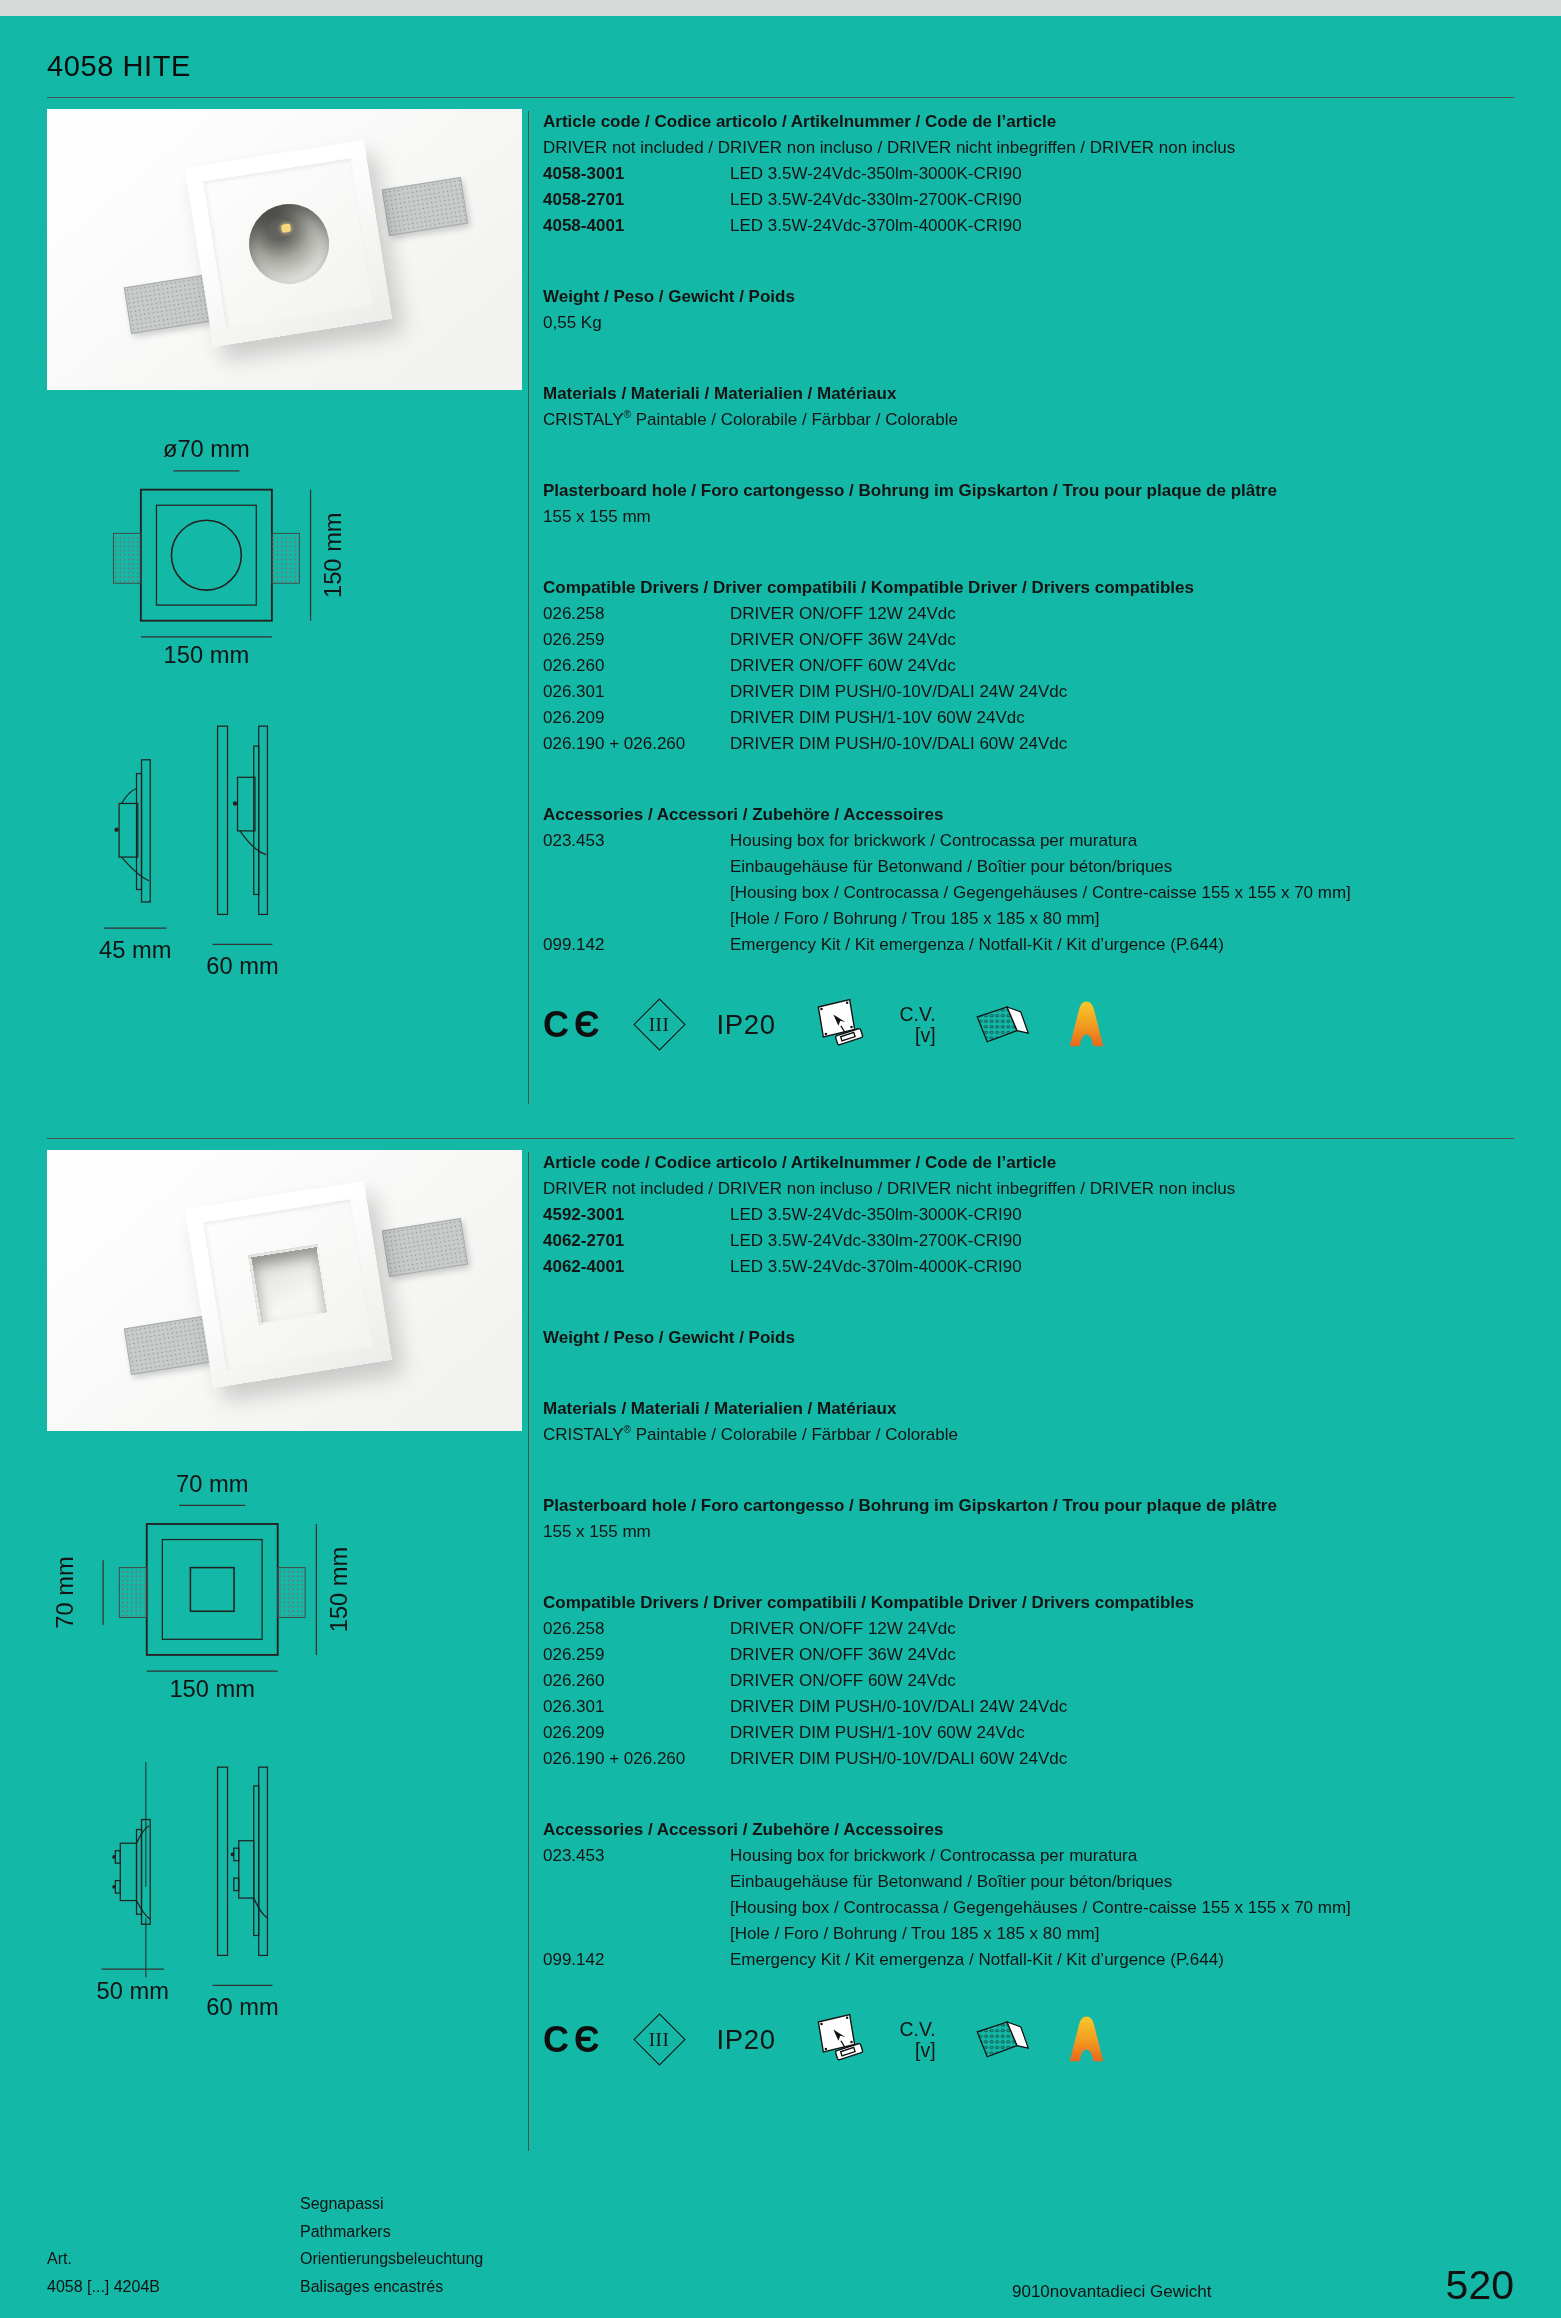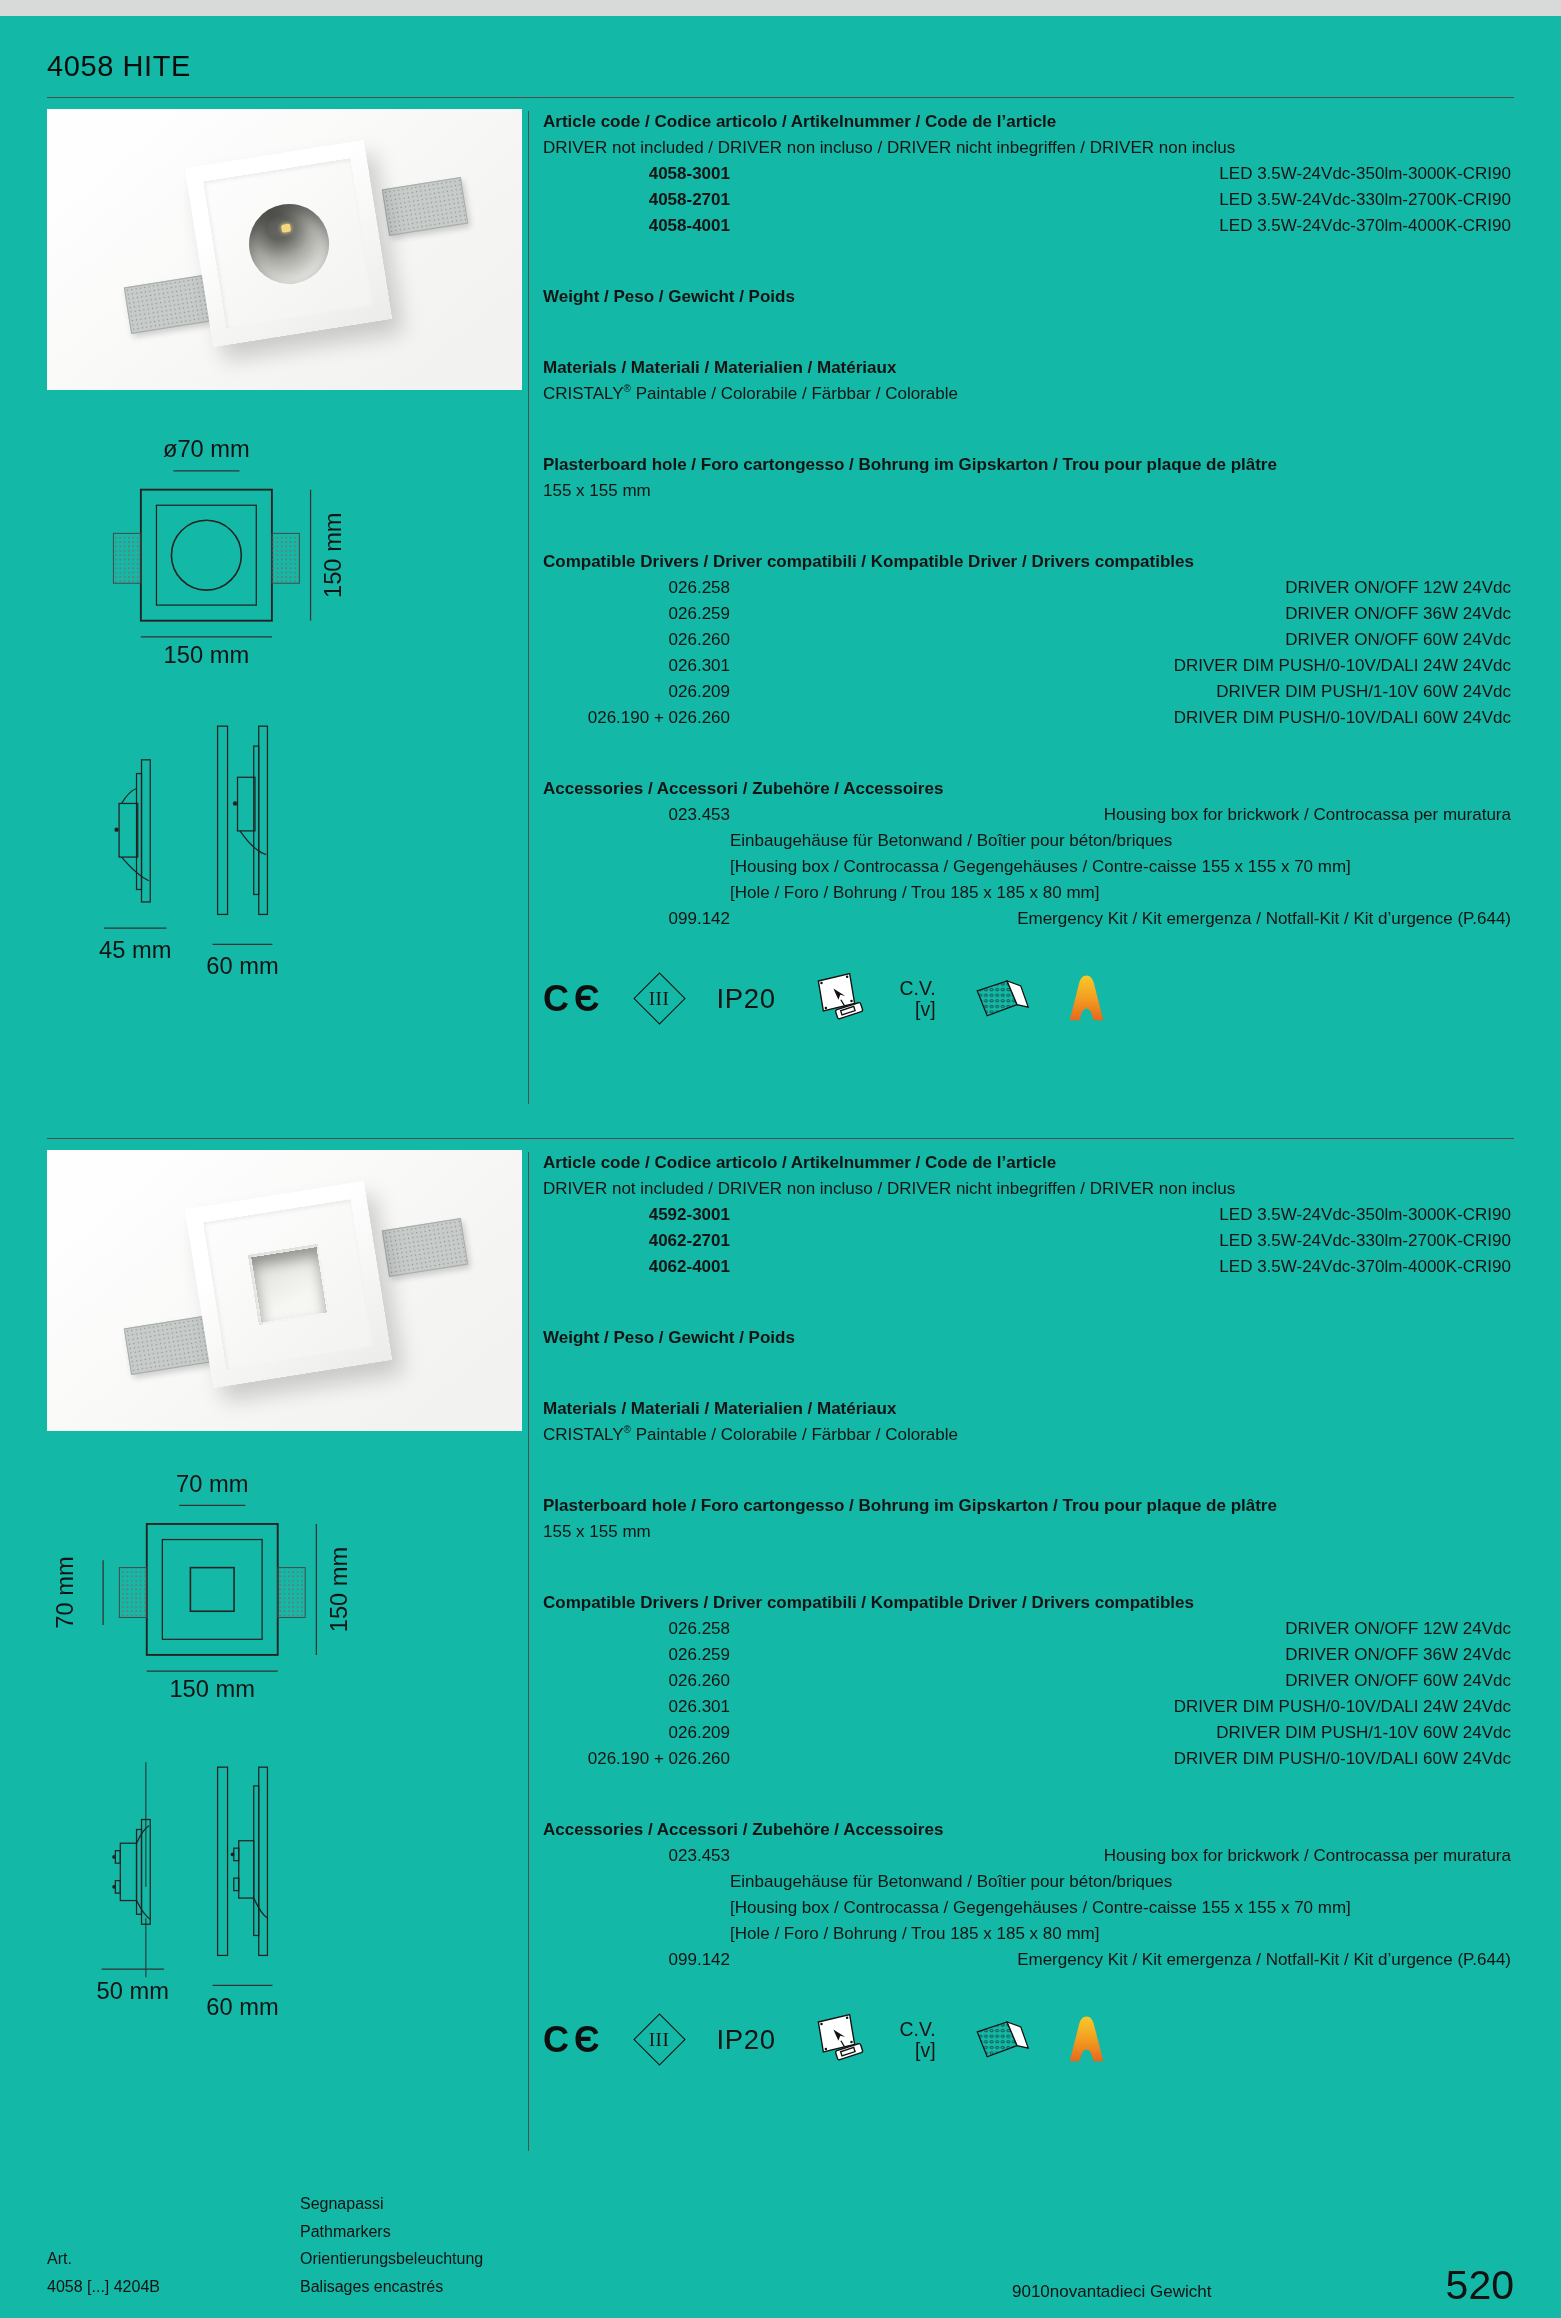--- a/index.html
+++ b/index.html
@@ -58,21 +58,21 @@
     box-shadow:inset 0 8.7px 13.7px rgba(0,0,0,0.35);
   }
   .diagram { position:absolute; }
   .dim-label { font-size:38px; fill:#141414; font-family:"Liberation Sans","DejaVu Sans",sans-serif; }
   .vdivider { position:absolute; left:481px; top:2.5px; width:1.2px; background:#4e4e4e; }
   
   .specs { position:absolute; left:496px; top:0; width:968px;
     font-size:17px; line-height:26px; color:#141414; }
   .specs .h { font-weight:700; }
   .specs .gap { margin-top:45px; }
-  .row { display:flex;text-align:right; }
+  .row { display:flex; }
   .row .code { flex:0 0 187px; font-weight:700; }
   .row .code.rg { font-weight:400; }
   .row .desc { flex:1; }
   .cont { margin-left:187px; }
   sup { font-size:10px; vertical-align:super; line-height:0; }
   
   .badges { display:flex; align-items:center; margin-top:37px; height:60px; }
   .ce-mark { font-size:36px; font-weight:700; letter-spacing:5px; color:#0e0e0e; line-height:37px; }
   .diamond { width:37px; height:37px; border:1.9px solid #111; transform:rotate(45deg);
     margin-left:36px; display:flex; align-items:center; justify-content:center; }
@@ -167,20 +167,21 @@
         <div class="row">
           <span class="code">4058-2701</span>
           <span class="desc">LED 3.5W-24Vdc-330lm-2700K-CRI90</span>
         </div>
         <div class="row">
           <span class="code">4058-4001</span>
           <span class="desc">LED 3.5W-24Vdc-370lm-4000K-CRI90</span>
         </div>
 
         <p class="h gap">Weight / Peso / Gewicht / Poids</p>
+        <p>0,55 Kg</p>
 
         <p class="h gap">Materials / Materiali / Materialien / Matériaux</p>
         <p><span>CRISTALY</span><sup>®</sup><span> Paintable / Colorabile / Färbbar / Colorable</span></p>
 
         <p class="h gap">Plasterboard hole / Foro cartongesso / Bohrung im Gipskarton / Trou pour plaque de plâtre</p>
         <p>155 x 155 mm</p>
 
         <p class="h gap">Compatible Drivers / Driver compatibili / Kompatible Driver / Drivers compatibles</p>
         <div class="row">
           <span class="code rg">026.258</span>

